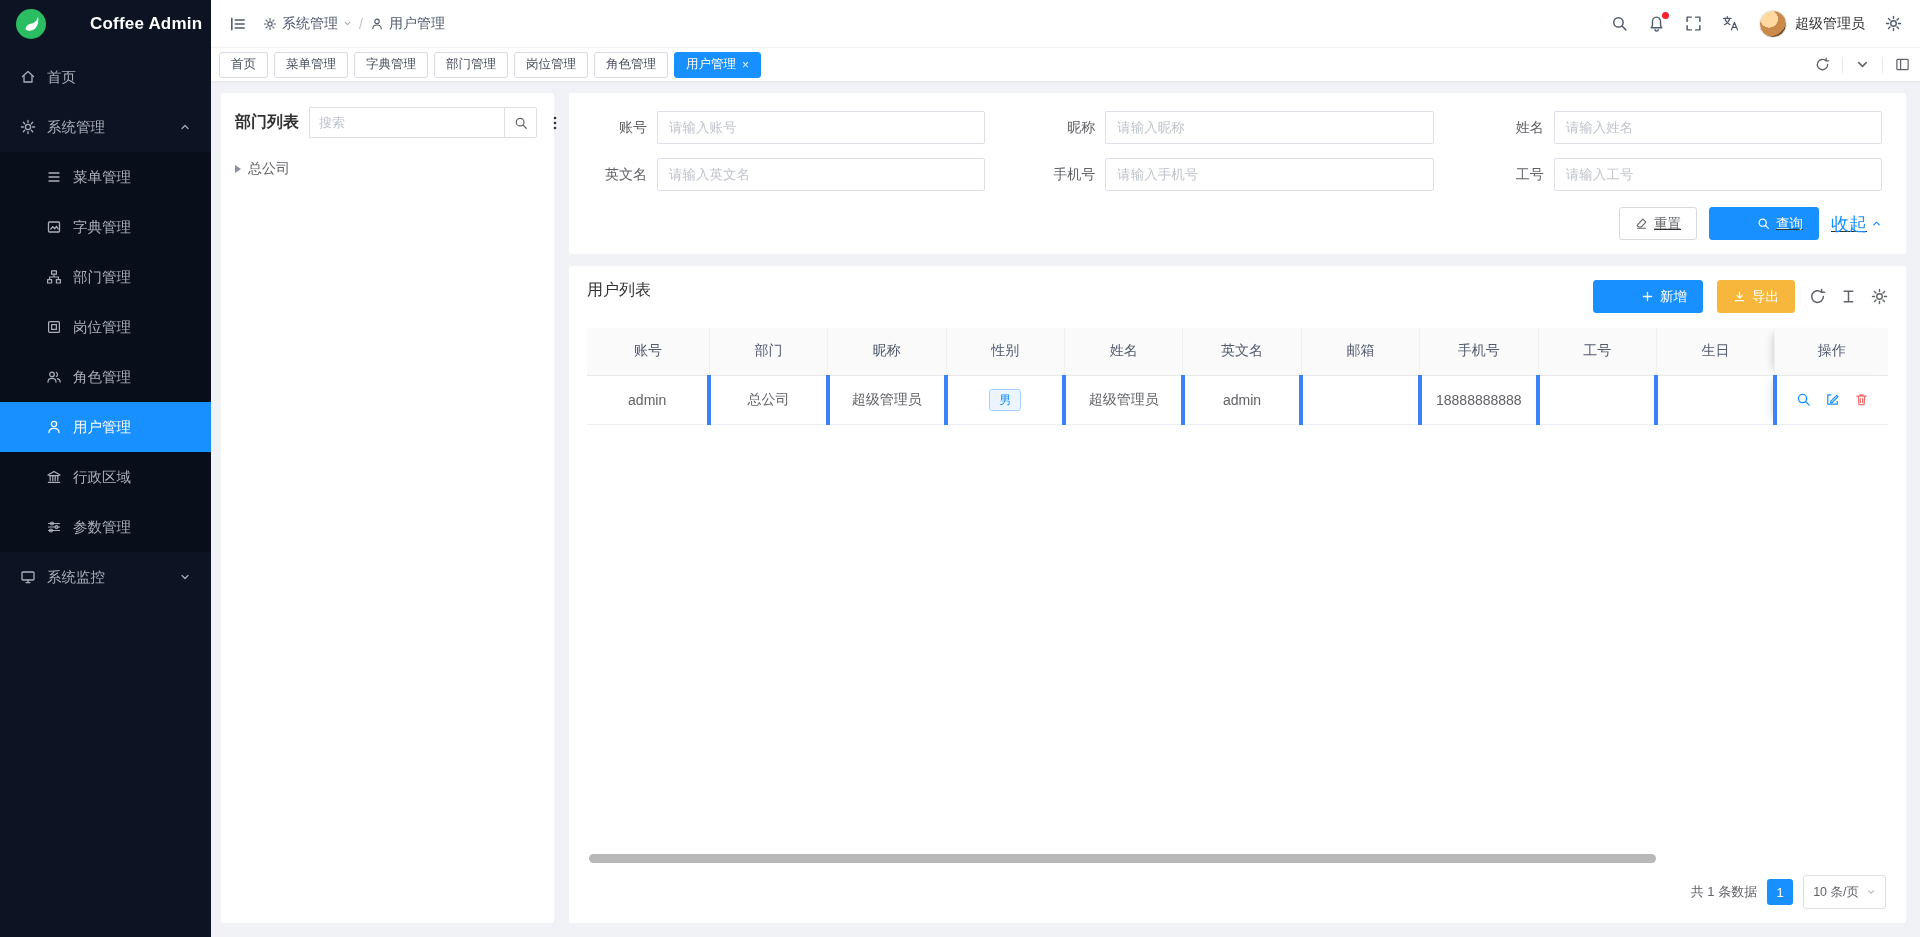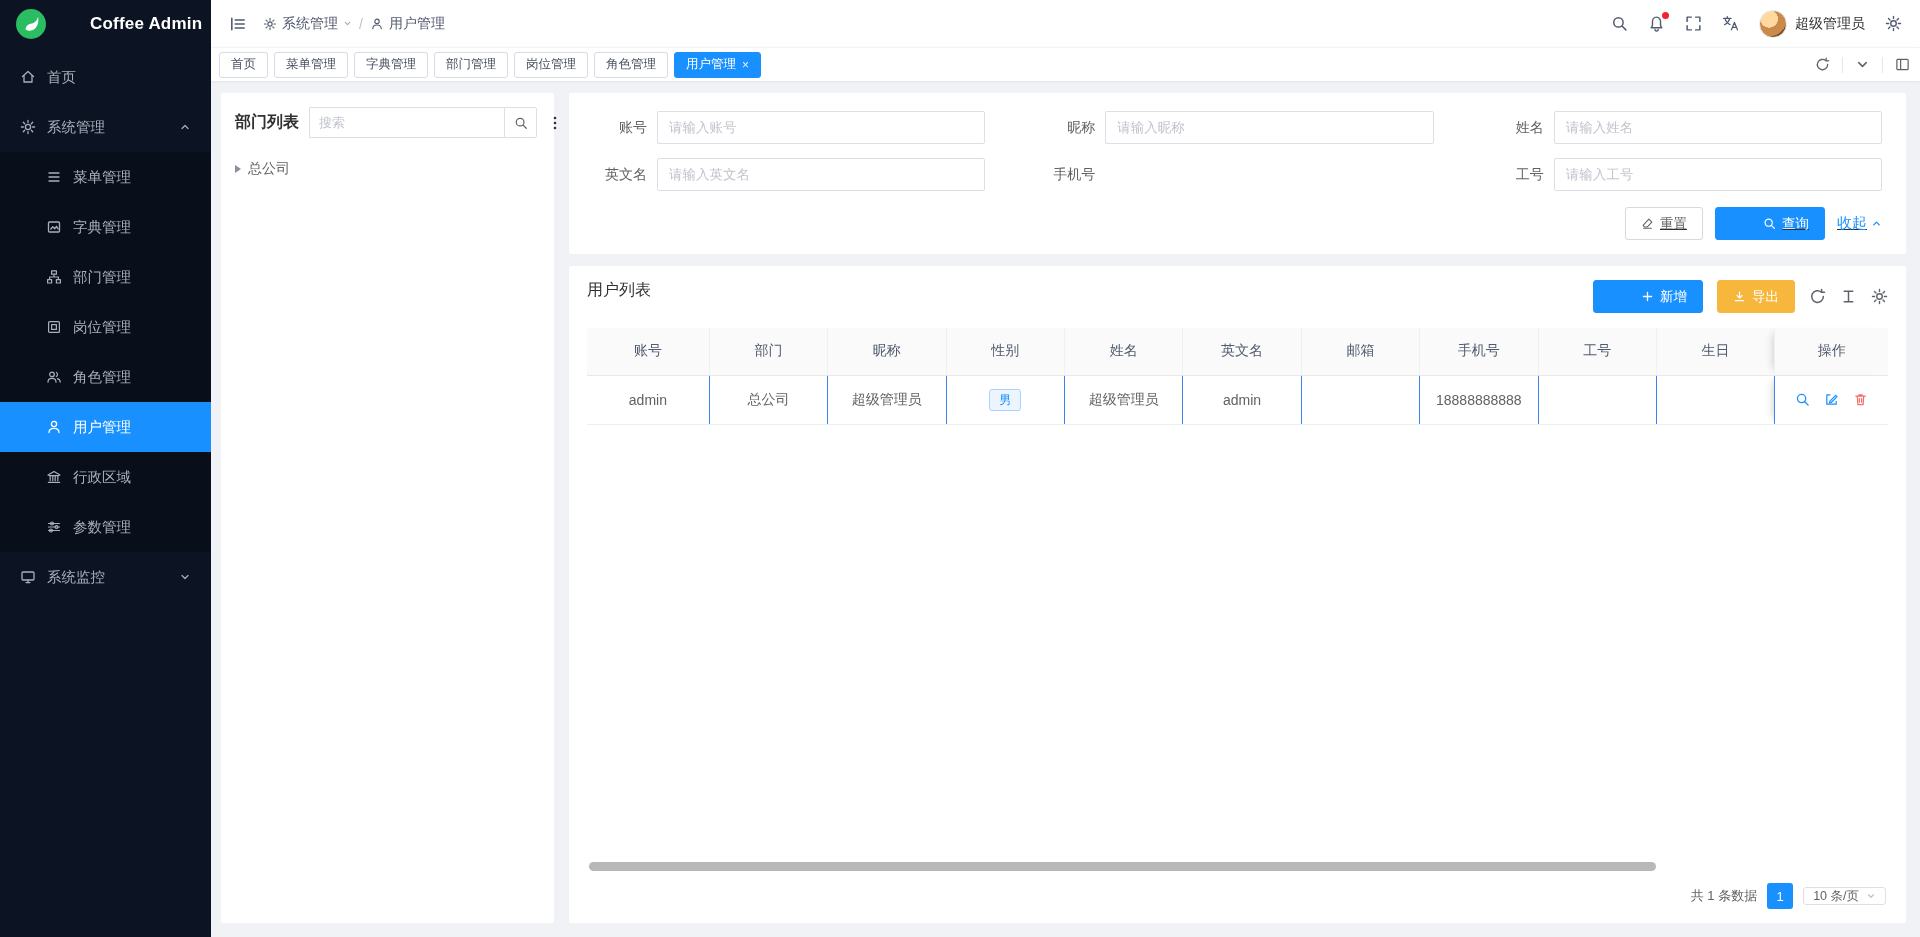--- a/index.html
+++ b/index.html
@@ -81,53 +81,53 @@
   .form-label { width:64px; text-align:right; padding-right:10px; font-size:14px; color:#606266; flex-shrink:0; white-space:nowrap; }
   .form-item input { flex:1; min-width:0; height:33px; border:1px solid #dcdfe6; border-radius:2px;
                      padding:0 11px; font-size:13.5px; color:#606266; outline:none; }
   .form-item input::placeholder { color:#c0c4cc; }
   .form-actions { display:flex; justify-content:flex-end; align-items:center; gap:12px; margin-top:16px;text-decoration:underline; }
   .btn { height:33px; padding:0 15px; border-radius:3px; font-size:13.5px; display:inline-flex;
          align-items:center; gap:6px; cursor:pointer; border:1px solid #d9d9d9; background:#fff; color:#606266; }
   .btn .ico { width:13px; height:13px; }
   .btn-primary { background:#1890ff; border-color:#1890ff; color:#fff;padding-left:47px; }
   .btn-warning { background:#f6b73c; border-color:#f6b73c; color:#fff; }
-  .collapse-link { color:#1890ff; font-size:15px; display:inline-flex; align-items:center; gap:4px; cursor:pointer; }
+  .collapse-link { color:#1890ff; font-size:18px; display:inline-flex; align-items:center; gap:4px; cursor:pointer; }
   .collapse-link .ico { width:11px; height:11px; }
 
   .table-card { background:#fff; border-radius:2px; flex:1; min-height:0; display:flex; flex-direction:column;
                 padding:14px 18px 10px; }
   .tc-head { display:flex; align-items:flex-start; margin-bottom:15px; flex-shrink:0; }
   .tc-title { font-size:16px; color:#303133; }
   .tc-actions { margin-left:auto; display:flex; align-items:center; gap:14px; }
   .tc-iconbtn { width:17px; height:17px; color:#5f6368; cursor:pointer; }
 
   table { width:100%; border-collapse:collapse; table-layout:fixed; flex-shrink:0; }
   thead th { background:#fafafa; height:47px; font-size:14px; font-weight:500; color:#515a6e;
              border-bottom:1px solid #e8e8e8; border-right:1px solid #eef0f3; text-align:center; }
   thead th:last-child { border-right:none; }
   tbody td { height:49px; text-align:center; font-size:14px; color:#606266;
-             border-bottom:1px solid #ebeef5; border-right:1px solid #3b82f6; }
+             border-bottom:1px solid #ebeef5; border-right:4px solid #3b82f6; }
   tbody td:last-child { border-right:none; }
   .fixed-col { box-shadow:-8px 0 8px -6px rgba(0,0,0,.18); }
   .tag-male { display:inline-block; padding:2px 9px; font-size:12px; line-height:16px; color:#1890ff;
               background:#ecf5ff; border:1px solid #a9d2ff; border-radius:3px; }
   .op-icons { display:flex; align-items:center; justify-content:center; gap:14px; }
   .op-icons .ico { width:15px; height:15px; cursor:pointer; }
   .op-view, .op-edit { color:#1890ff; }
   .op-delete { color:#f56c6c; }
 
   .table-spacer { flex:1; }
   .h-scrollbar { height:9px; width:82%; background:#b8b8b8; border-radius:5px; margin:6px 0 0 2px; flex-shrink:0; cursor:pointer; }
 
   .pagination { display:flex; justify-content:flex-end; align-items:center; gap:10px; padding:12px 2px 4px; flex-shrink:0; }
   .pg-total { font-size:13px; color:#606266; }
   .pg-num { width:26px; height:26px; background:#1890ff; color:#fff; border-radius:3px;
             display:flex; align-items:center; justify-content:center; font-size:13px; cursor:pointer; }
-  .pg-size { height:18px; border:1px solid #dcdfe6; border-radius:3px; background:#fff; padding:0 9px;
+  .pg-size { height:34px; border:1px solid #dcdfe6; border-radius:3px; background:#fff; padding:0 9px;
              display:flex; align-items:center; gap:7px; font-size:12.5px; color:#606266; cursor:pointer; }
   .pg-size .ico { width:10px; height:10px; color:#c0c4cc; }
 </style>
 </head>
 <body>
 
 <aside class="sidebar">
   <div class="logo">
     <span class="ico logo-badge">
       <svg viewBox="0 0 24 24">
@@ -428,20 +428,21 @@
           <div class="form-item">
             <label class="form-label">姓名</label>
             <input type="text" placeholder="请输入姓名" style="">
           </div>
           <div class="form-item">
             <label class="form-label">英文名</label>
             <input type="text" placeholder="请输入英文名" style="">
           </div>
           <div class="form-item">
             <label class="form-label">手机号</label>
+            <input type="text" placeholder="请输入手机号" style="">
           </div>
           <div class="form-item">
             <label class="form-label">工号</label>
             <input type="text" placeholder="请输入工号" style="">
           </div>
         </div>
         <div class="form-actions">
           <button class="btn">
             <span class="ico">
               <svg viewBox="0 0 16 16" fill="none" stroke="currentColor" stroke-width="1.3" stroke-linecap="round" stroke-linejoin="round">

